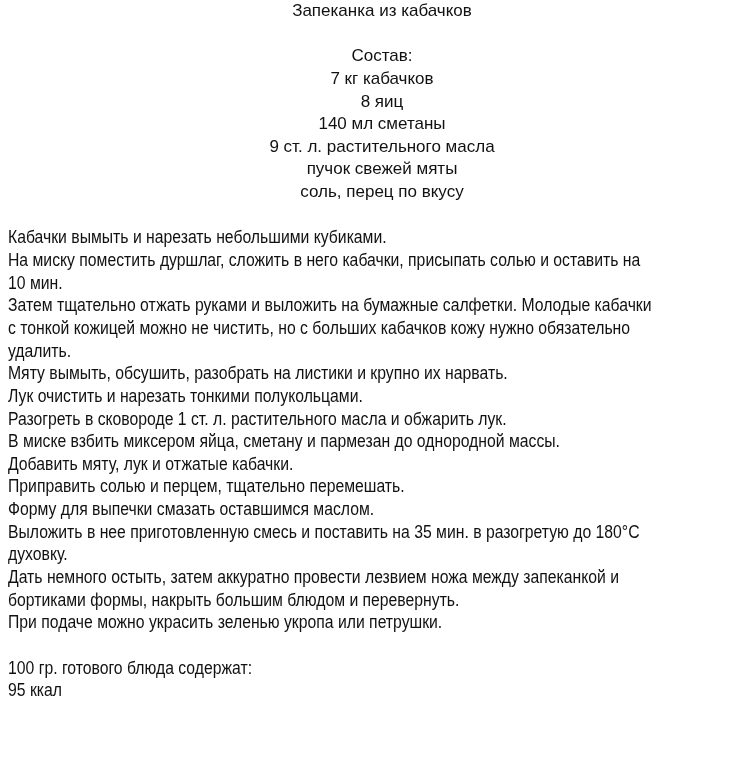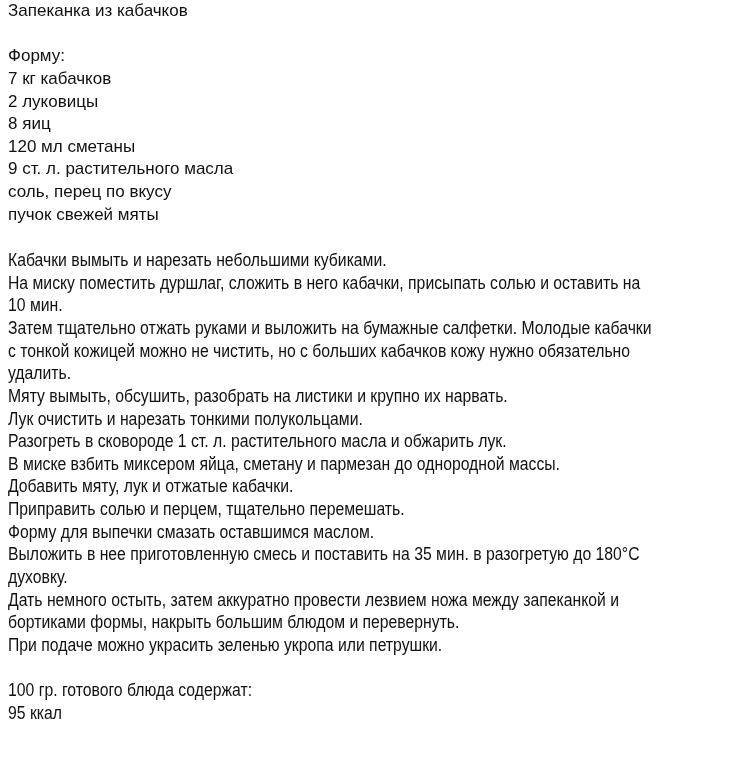--- a/index.html
+++ b/index.html
@@ -27,43 +27,43 @@
       display: block;
       white-space: nowrap;
       height: 22.65px;
     }
     .blank {
       display: block;
       height: 22.65px;
     }
     .top-section .line {
       font-size: 17px;
+      text-align: center;
     }
     .steps .line, .nutrition .line {
       transform-origin: left center;
       transform: scaleX(0.9);
       font-size: 17.5px;
     }
   </style>
 </head>
 <body>
 
 <div class="doc">
   <div class="top-section">
     <span class="line">Запеканка из кабачков</span>
     <span class="blank"></span>
-    <span class="line">Форму:</span>
+    <span class="line">Состав:</span>
     <div>
       <span class="line">7 кг кабачков</span>
-      <span class="line">2 луковицы</span>
       <span class="line">8 яиц</span>
-      <span class="line">120 мл сметаны</span>
+      <span class="line">140 мл сметаны</span>
       <span class="line">9 ст. л. растительного масла</span>
+      <span class="line">пучок свежей мяты</span>
       <span class="line">соль, перец по вкусу</span>
-      <span class="line">пучок свежей мяты</span>
     </div>
     <span class="blank"></span>
   </div>
 
   <div class="steps">
     <span class="line">Кабачки вымыть и нарезать небольшими кубиками.</span>
     <span class="line">На миску поместить дуршлаг, сложить в него кабачки, присыпать солью и оставить на</span>
     <span class="line">10 мин.</span>
     <span class="line">Затем тщательно отжать руками и выложить на бумажные салфетки. Молодые кабачки</span>
     <span class="line">с тонкой кожицей можно не чистить, но с больших кабачков кожу нужно обязательно</span>

